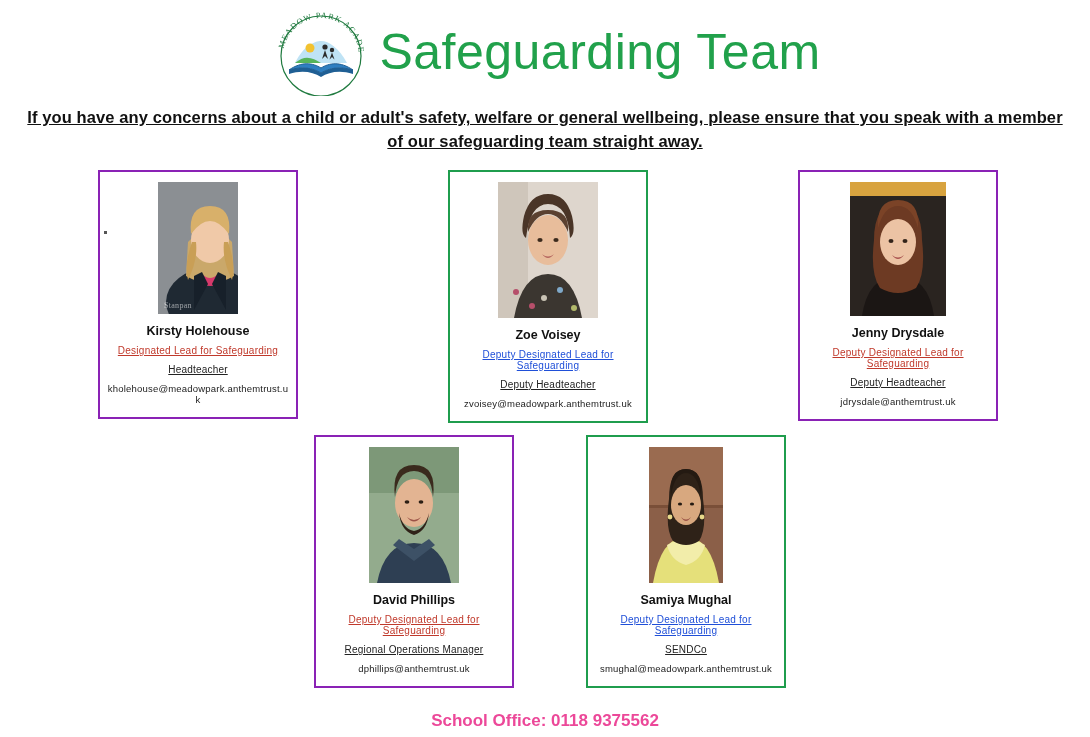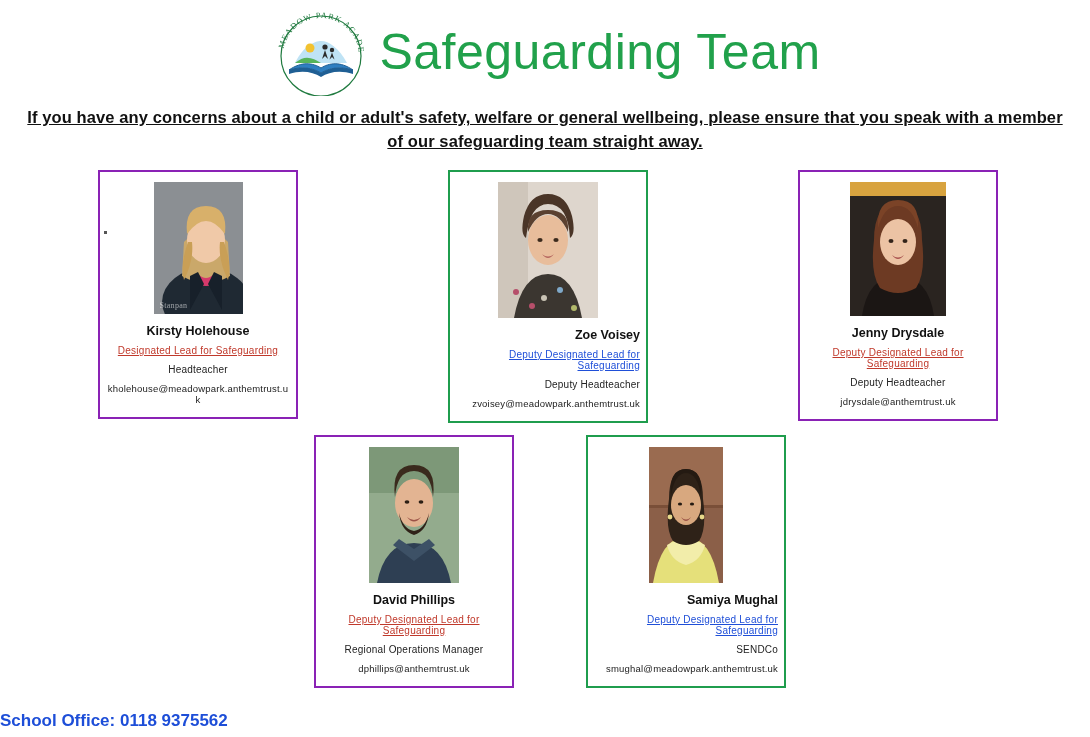--- a/index.html
+++ b/index.html
@@ -74,21 +74,21 @@
 
   .card {
     width: 200px;
     box-sizing: border-box;
     border: 2px solid #7a1fa2;
     padding: 10px 6px 12px 6px;
     text-align: center;
     background: #ffffff;
   }
   .card.purple { border-color: #8a22b5; }
-  .card.green  { border-color: #1f9d4d; text-align: right; }
+  .card.green  { border-color: #1f9d4d; }
 
   .card.tall { }
 
   .photo {
     margin: 0 auto 10px auto;
     display: block;
     background: #8e8e8e;
     position: relative;
     overflow: hidden;
   }
@@ -114,40 +114,41 @@
     text-decoration: underline;
     margin-bottom: 8px;
     letter-spacing: 0.25px;
   }
   .role-link.blue { color: #1f4fd8; }
   .job {
     font-size: 10px;
     color: #222222;
     margin-bottom: 8px;
     letter-spacing: 0.2px;
+    text-decoration: underline;
   }
   .email {
     font-size: 9.5px;
     color: #222222;
     letter-spacing: 0.2px;
     word-break: break-all;
   }
 
   
   .footer {
     position: absolute;
     left: 0;
     right: 0;
     bottom: 6px;
     display: flex;
-    justify-content: space-between;
+    justify-content: center;
     gap: 30px;
     font-size: 17px;
     font-weight: bold;
-    color: #1d4ed8;
+    color: #ec4899;
   }
 
   .tiny-dot {
     position: absolute;
     left: 104px;
     top: 231px;
     width: 3px;
     height: 3px;
     background: #555;
   }
@@ -187,21 +188,21 @@
   <div class="page-title">Safeguarding Team</div>
 </div>
 
 <div class="intro">If you have any concerns about a child or adult's safety, welfare or general wellbeing, please ensure that you speak with a member of our safeguarding team straight away.</div>
 
 <div class="tiny-dot"></div>
 
 <div class="row row-one">
 
   <div class="card purple">
-    <div class="photo" style="width:89px;height:132px;">
+    <div class="photo" style="width:80px;height:132px;">
       <svg width="104" height="132" viewBox="0 0 104 132" xmlns="http://www.w3.org/2000/svg">
         <rect width="104" height="132" fill="#8b8f93"></rect>
         <ellipse cx="52" cy="120" rx="44" ry="34" fill="#1f2933"></ellipse>
         <path d="M 30,60 q 22,-24 44,0 l 2,34 q -24,14 -48,0 z" fill="#caa86a"></path>
         <ellipse cx="52" cy="58" rx="19" ry="23" fill="#f0c9a8"></ellipse>
         <path d="M 33,52 q 19,-26 38,0 q 3,-28 -19,-28 q -22,0 -19,28 z" fill="#d8b06a"></path>
         <path d="M 34,60 q -8,22 -4,38 q 10,-20 8,-38 z" fill="#c99f56"></path>
         <path d="M 70,60 q 8,22 4,38 q -10,-20 -8,-38 z" fill="#c99f56"></path>
         <path d="M 44,92 q 8,8 16,0 l 6,8 q -14,8 -28,0 z" fill="#d6396b"></path>
         <path d="M 36,94 l 8,-4 l 6,12 l -14,26 z" fill="#17202a"></path>

